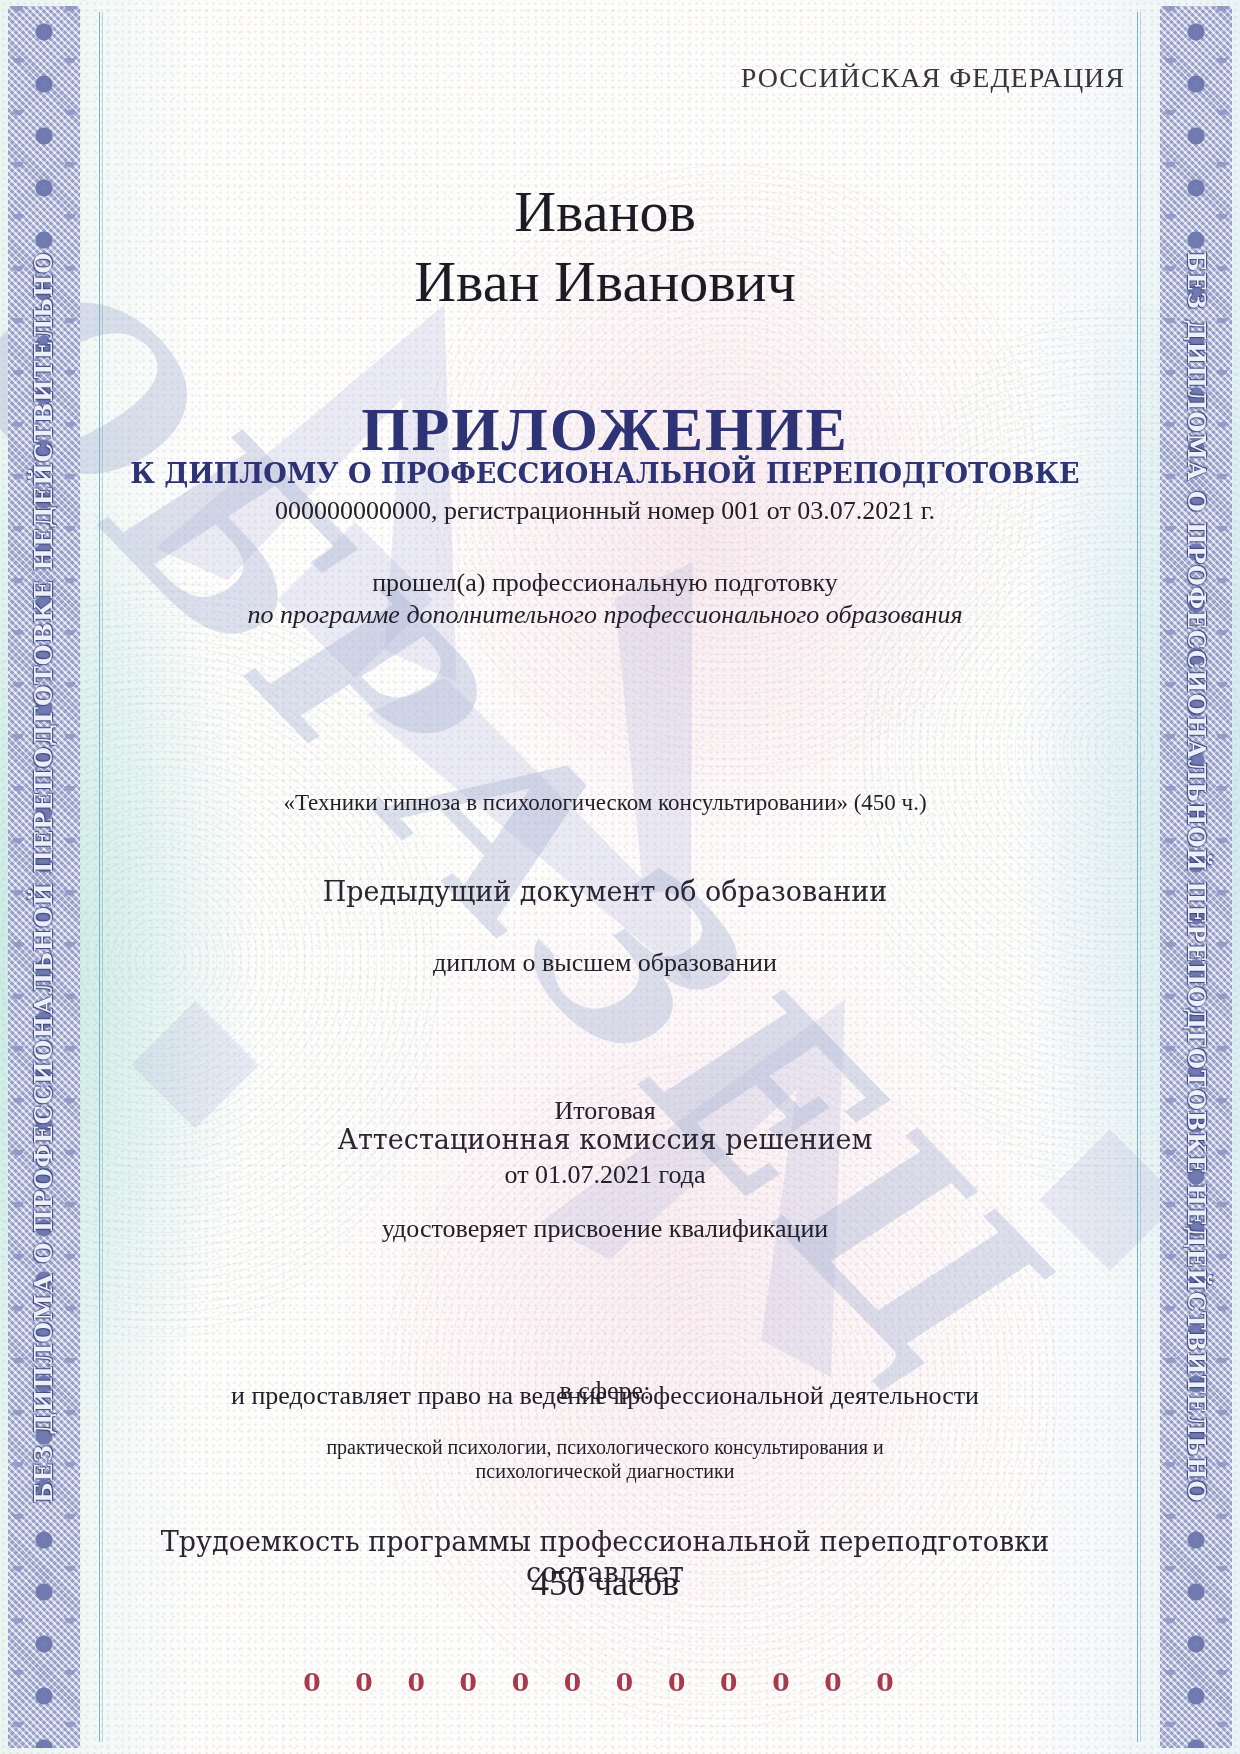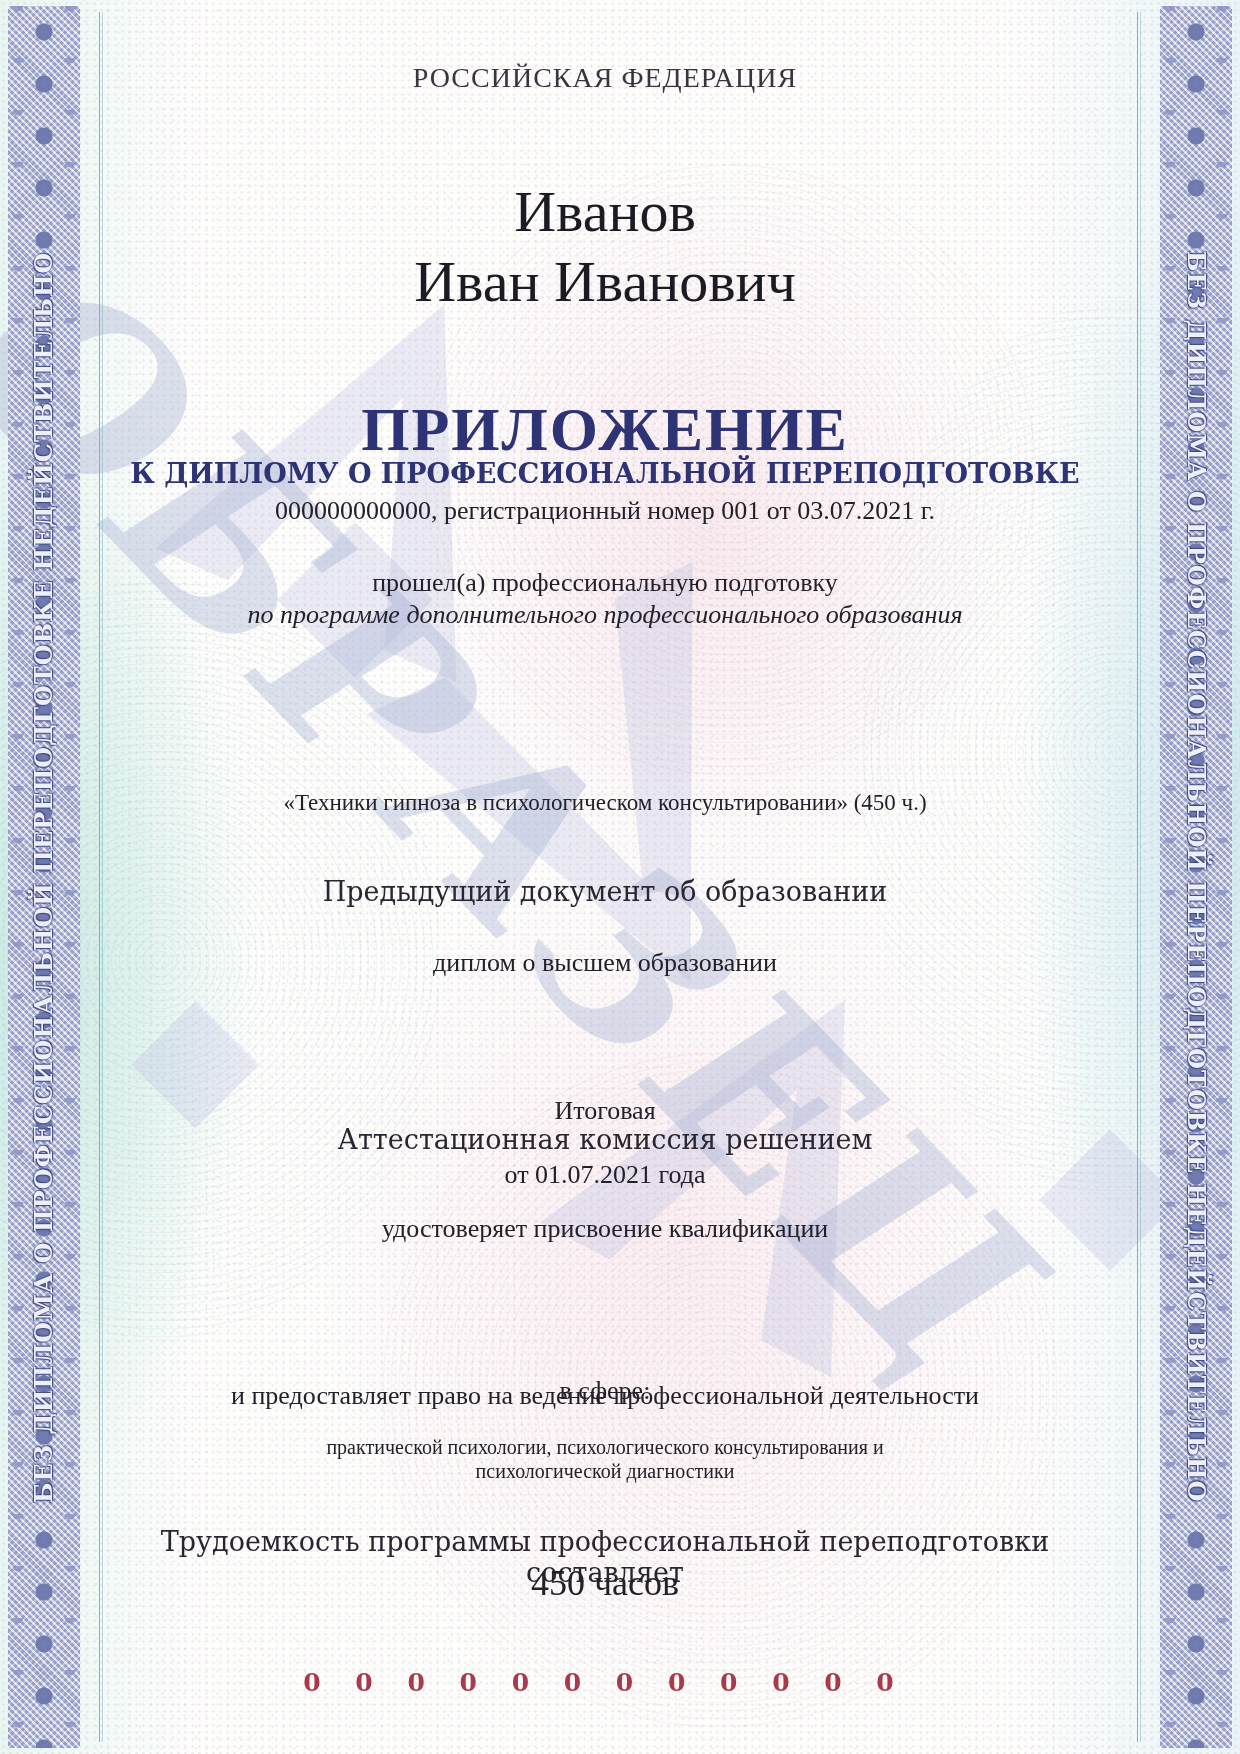--- a/index.html
+++ b/index.html
@@ -119,21 +119,21 @@
 
   <div class="strip left">
     <div class="strip-text">БЕЗ ДИПЛОМА О ПРОФЕССИОНАЛЬНОЙ ПЕРЕПОДГОТОВКЕ НЕДЕЙСТВИТЕЛЬНО</div>
   </div>
   <div class="strip right">
     <div class="strip-text">БЕЗ ДИПЛОМА О ПРОФЕССИОНАЛЬНОЙ ПЕРЕПОДГОТОВКЕ НЕДЕЙСТВИТЕЛЬНО</div>
   </div>
   <div class="accent-line l"></div>
   <div class="accent-line r"></div>
 
-  <div class="tb country" style="top:62px;">РОССИЙСКАЯ ФЕДЕРАЦИЯ</div>
+  <div class="tb country" style="top:62px;text-align:right;">РОССИЙСКАЯ ФЕДЕРАЦИЯ</div>
 
   <div class="tb name" style="top:178px;">Иванов</div>
   <div class="tb name" style="top:248px;">Иван Иванович</div>
 
   <div class="tb main-title" style="top:382px;">ПРИЛОЖЕНИЕ</div>
   <div class="tb sub-title" style="top:458px;">К ДИПЛОМУ О ПРОФЕССИОНАЛЬНОЙ ПЕРЕПОДГОТОВКЕ</div>
   <div class="tb plain26" style="top:496px;">000000000000, регистрационный номер 001 от 03.07.2021 г.</div>
 
   <div class="tb plain26" style="top:568px;">прошел(а) профессиональную подготовку</div>
   <div class="tb plain26" style="top:600px;font-style:italic;">по программе дополнительного профессионального образования</div>

